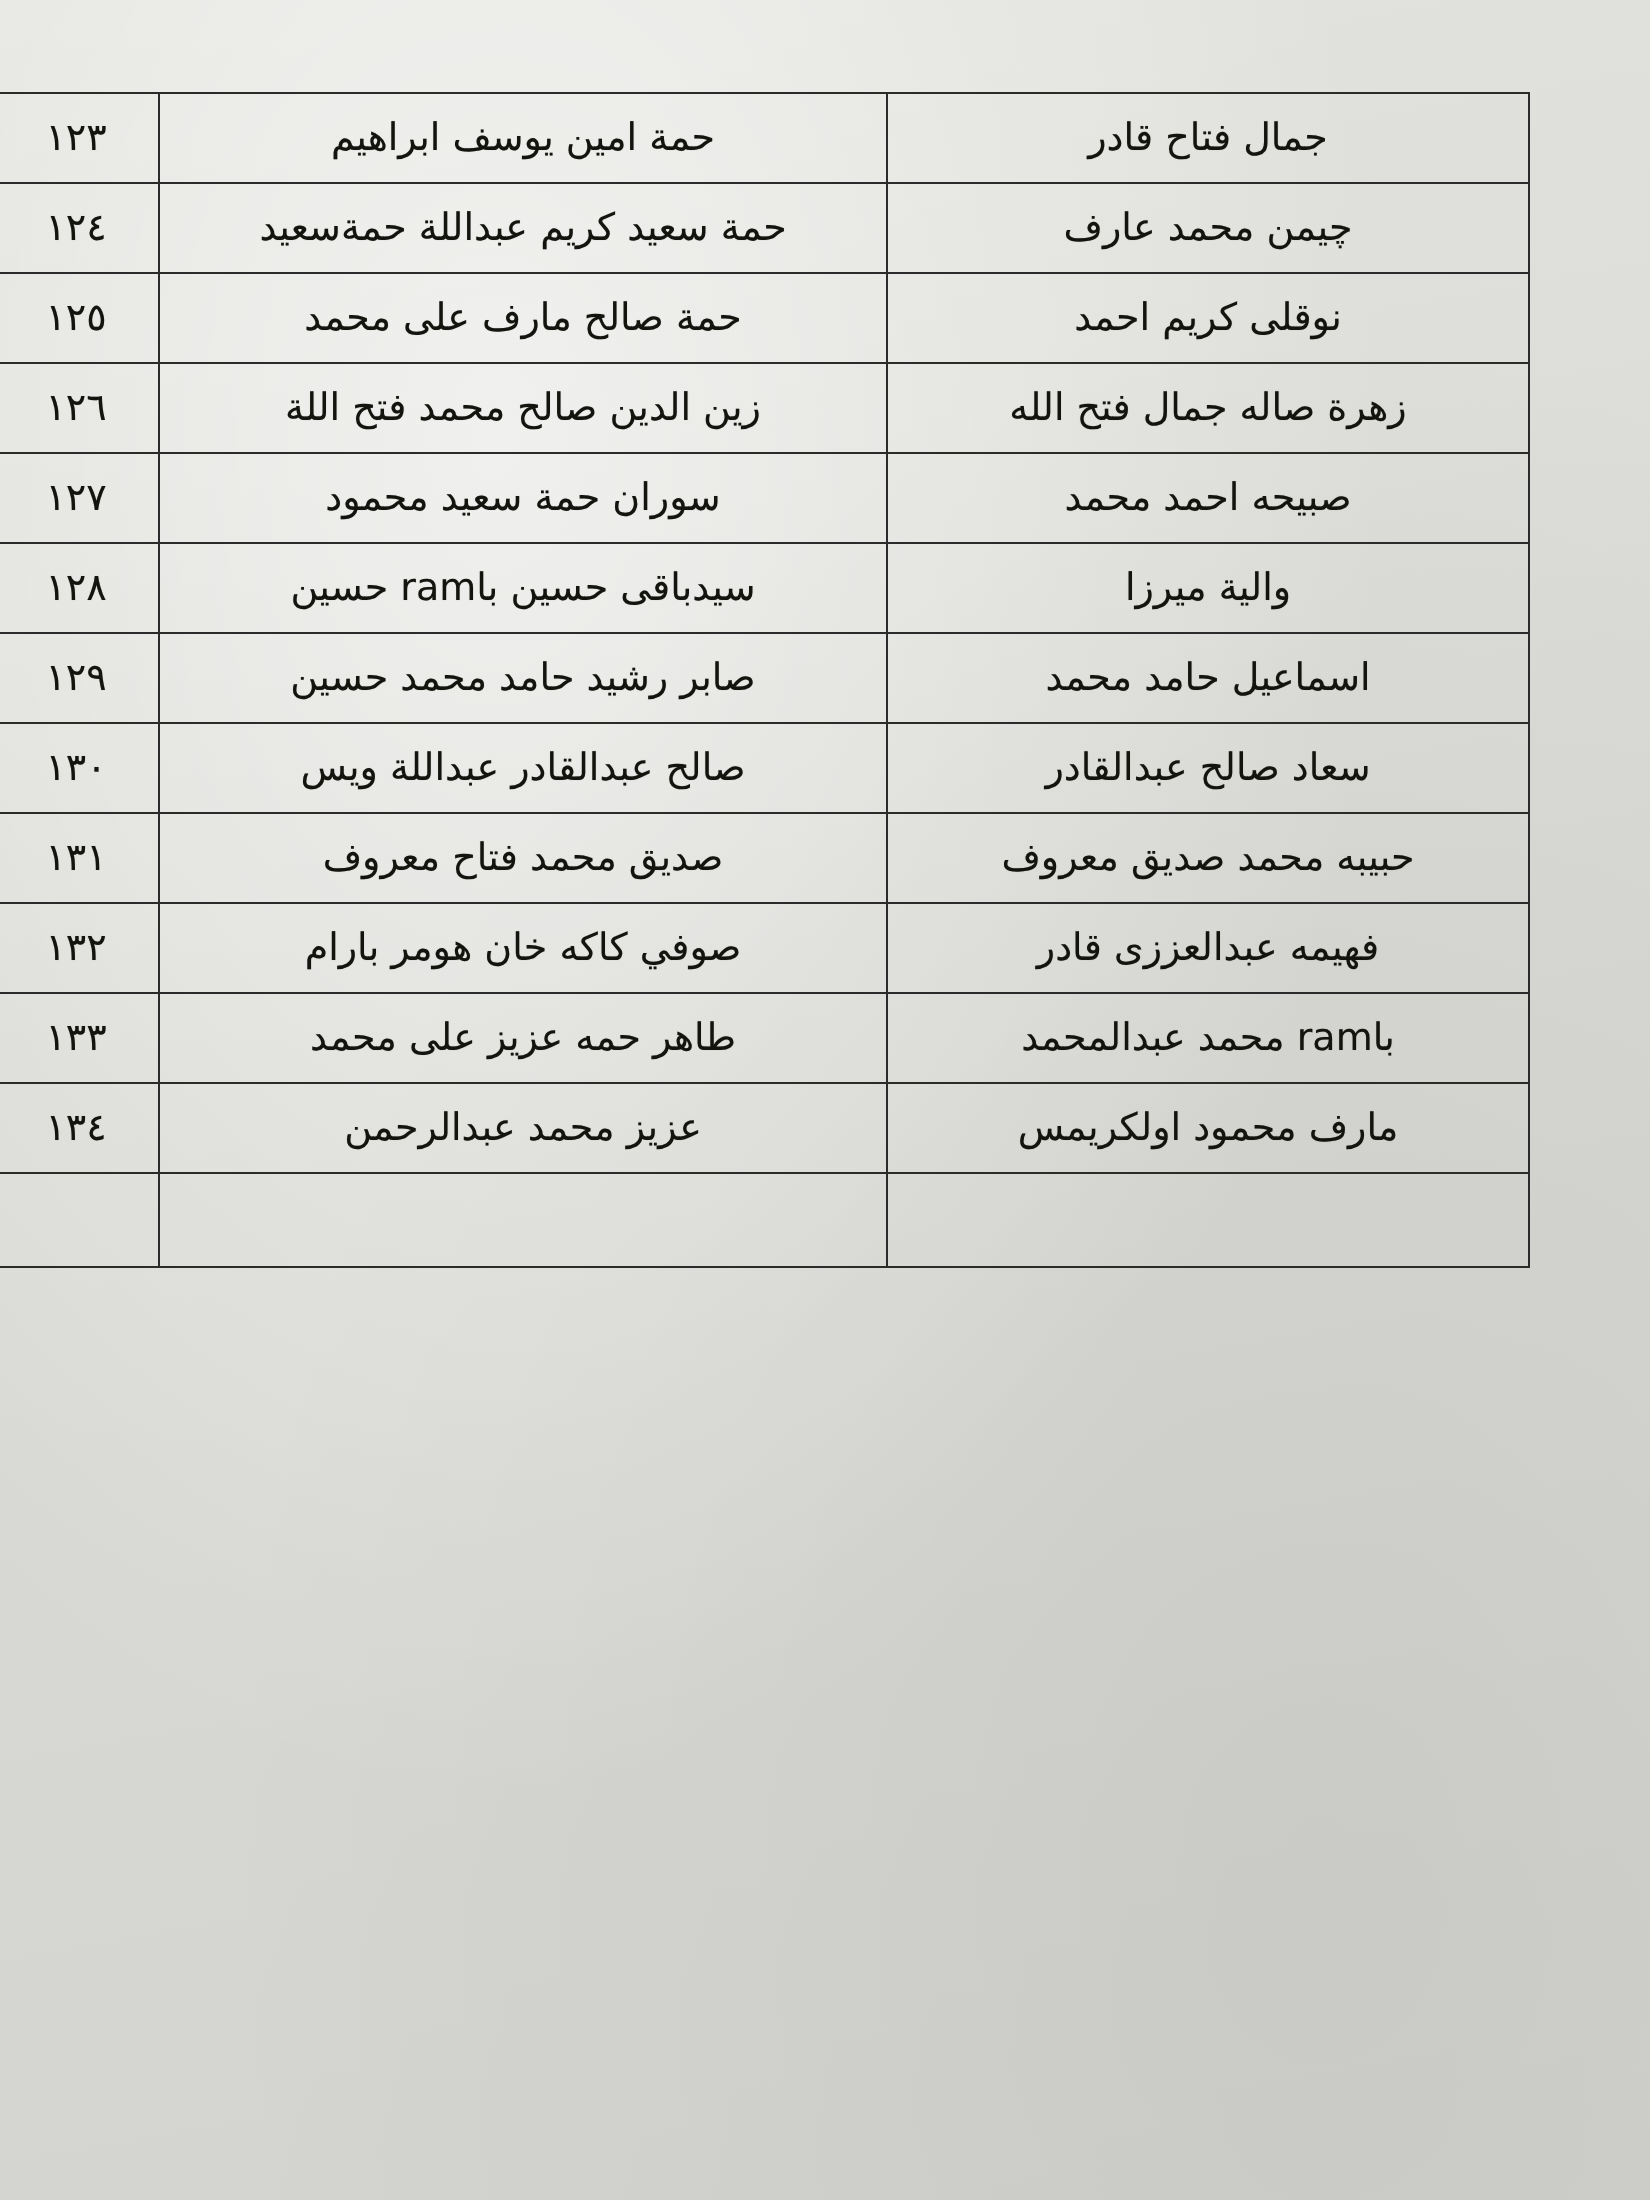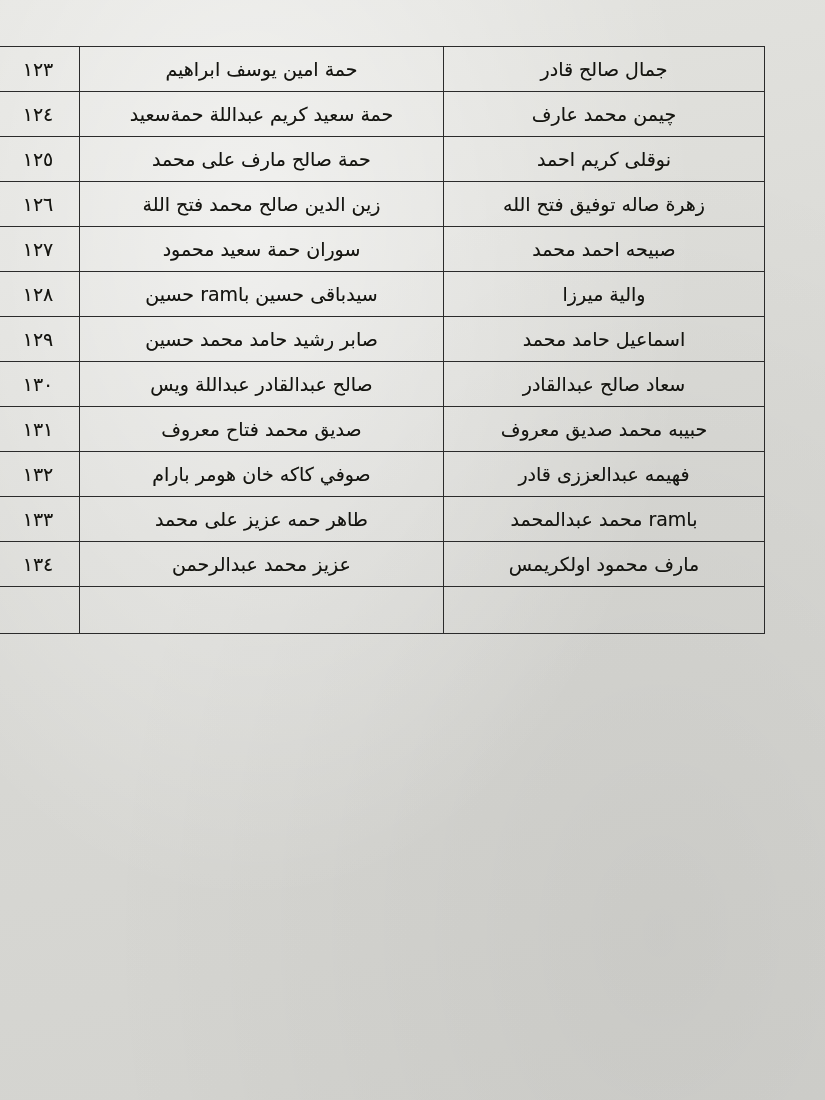--- a/index.html
+++ b/index.html
@@ -73,36 +73,36 @@
 </head>
 <body>
 
 <div class="paper-shade"></div>
 
 <div class="sheet">
   <div class="table-wrap">
     <table class="roster">
       <tbody>
         <tr>
-          <td class="col-name-b">جمال صالح قادر</td>
+          <td class="col-name-b">جمال فتاح قادر</td>
           <td class="col-name-a">حمة امين يوسف ابراهيم</td>
           <td class="col-num">١٢٣</td>
         </tr>
         <tr>
           <td class="col-name-b">چيمن محمد عارف</td>
           <td class="col-name-a">حمة سعيد كريم عبداللة حمةسعيد</td>
           <td class="col-num">١٢٤</td>
         </tr>
         <tr>
           <td class="col-name-b">نوقلى كريم احمد</td>
           <td class="col-name-a">حمة صالح مارف على محمد</td>
           <td class="col-num">١٢٥</td>
         </tr>
         <tr>
-          <td class="col-name-b">زهرة صاله توفيق فتح الله</td>
+          <td class="col-name-b">زهرة صاله جمال فتح الله</td>
           <td class="col-name-a">زين الدين صالح محمد فتح اللة</td>
           <td class="col-num">١٢٦</td>
         </tr>
         <tr>
           <td class="col-name-b">صبيحه احمد محمد</td>
           <td class="col-name-a">سوران حمة سعيد محمود</td>
           <td class="col-num">١٢٧</td>
         </tr>
         <tr>
           <td class="col-name-b">والية ميرزا</td>

